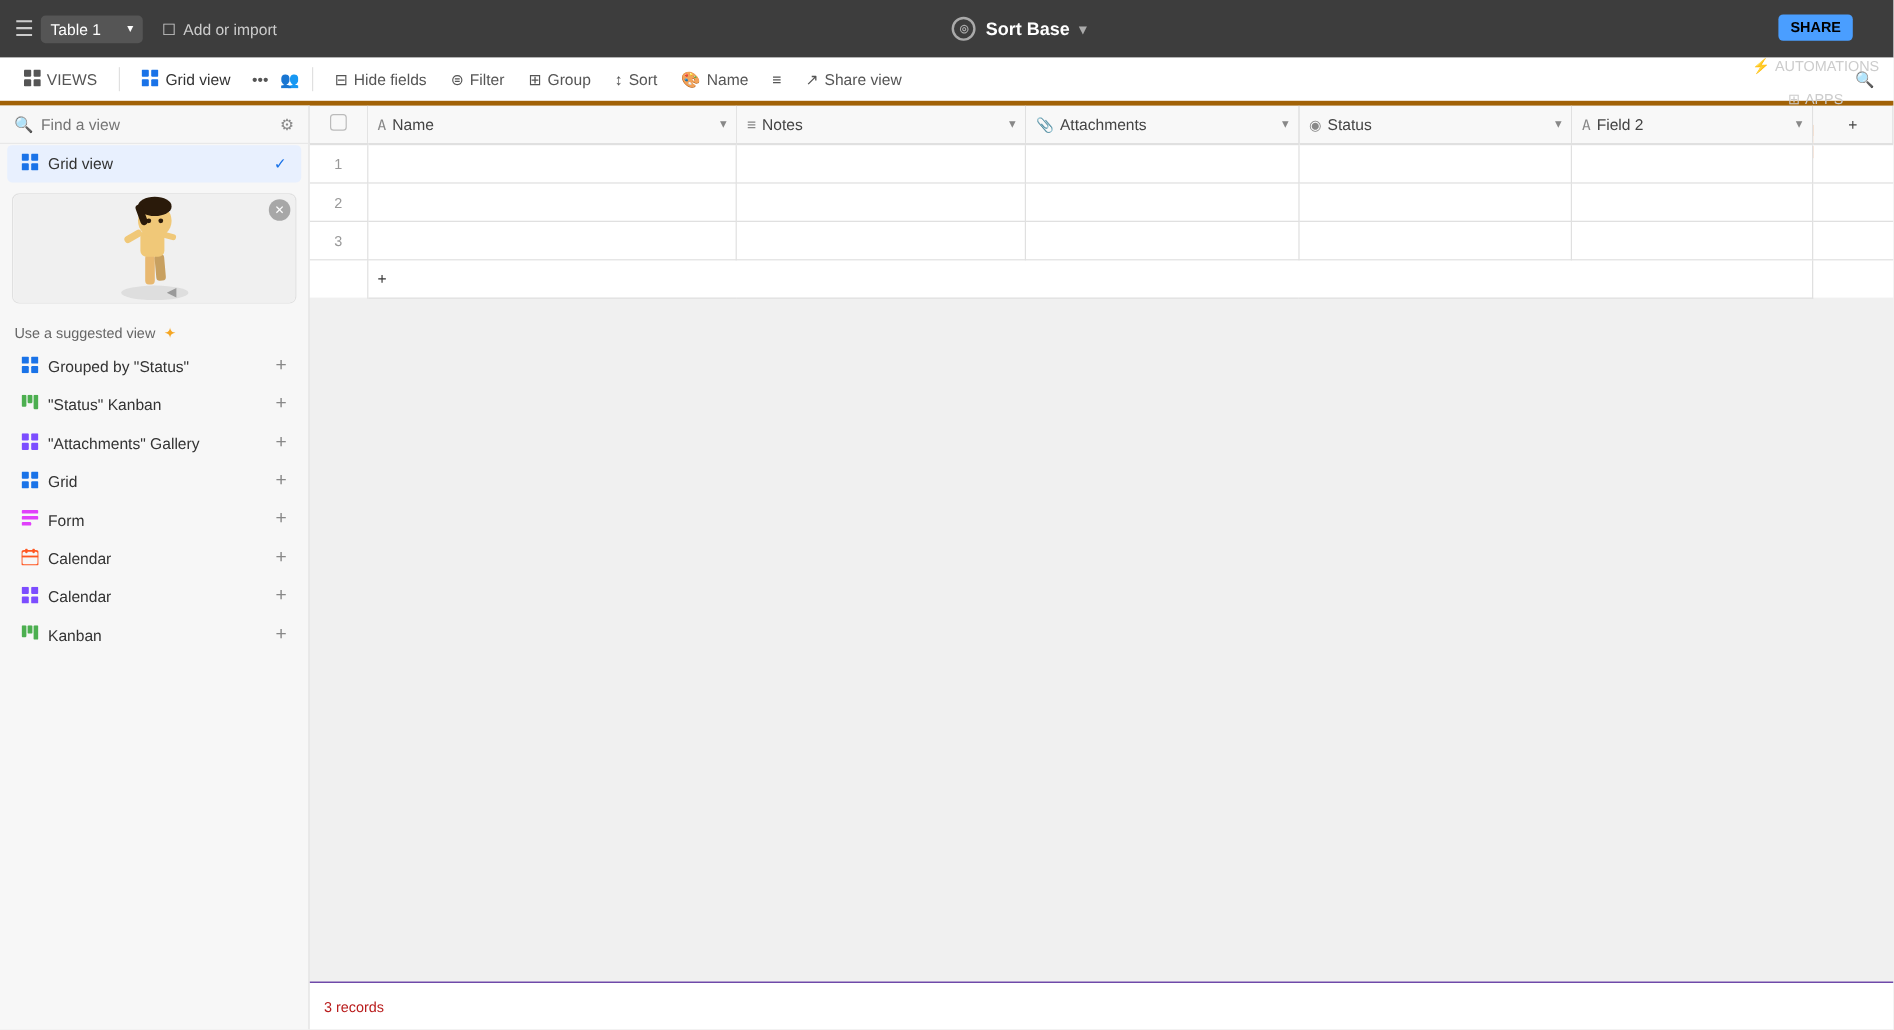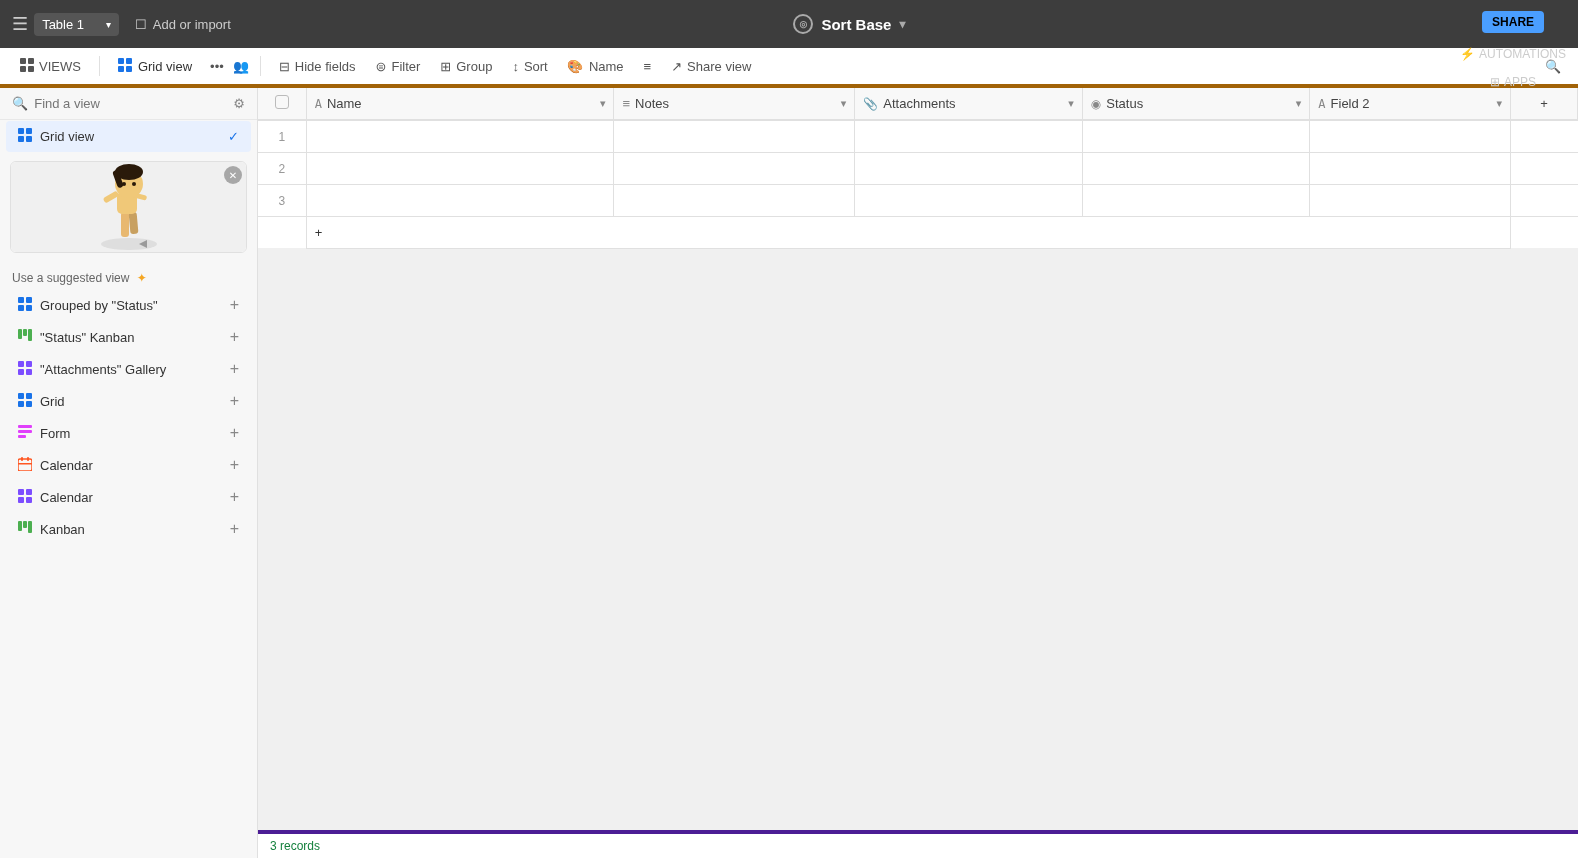--- a/index.html
+++ b/index.html
@@ -287,26 +287,26 @@
       background: #fff;
     }
 
     .col-name { width: 230px; }
     .col-notes { width: 180px; }
     .col-attachments { width: 170px; }
     .col-status { width: 170px; }
     .col-field5 { width: 150px; }
 
     .grid-footer {
-      height: 28px;
-      border-top: 4px solid #4c1d95;
+      height: 40px;
+      border-top: 1px solid #4c1d95;
       background: #fff;
       display: flex; align-items: center;
       padding: 0 12px;
-      font-size: 12px; color: #15803d;
+      font-size: 12px; color: #b91c1c;
     }
 
     
     .cb {
       width: 14px; height: 14px;
       border: 1.5px solid #bbb;
       border-radius: 3px;
       display: inline-block;
     }
 

